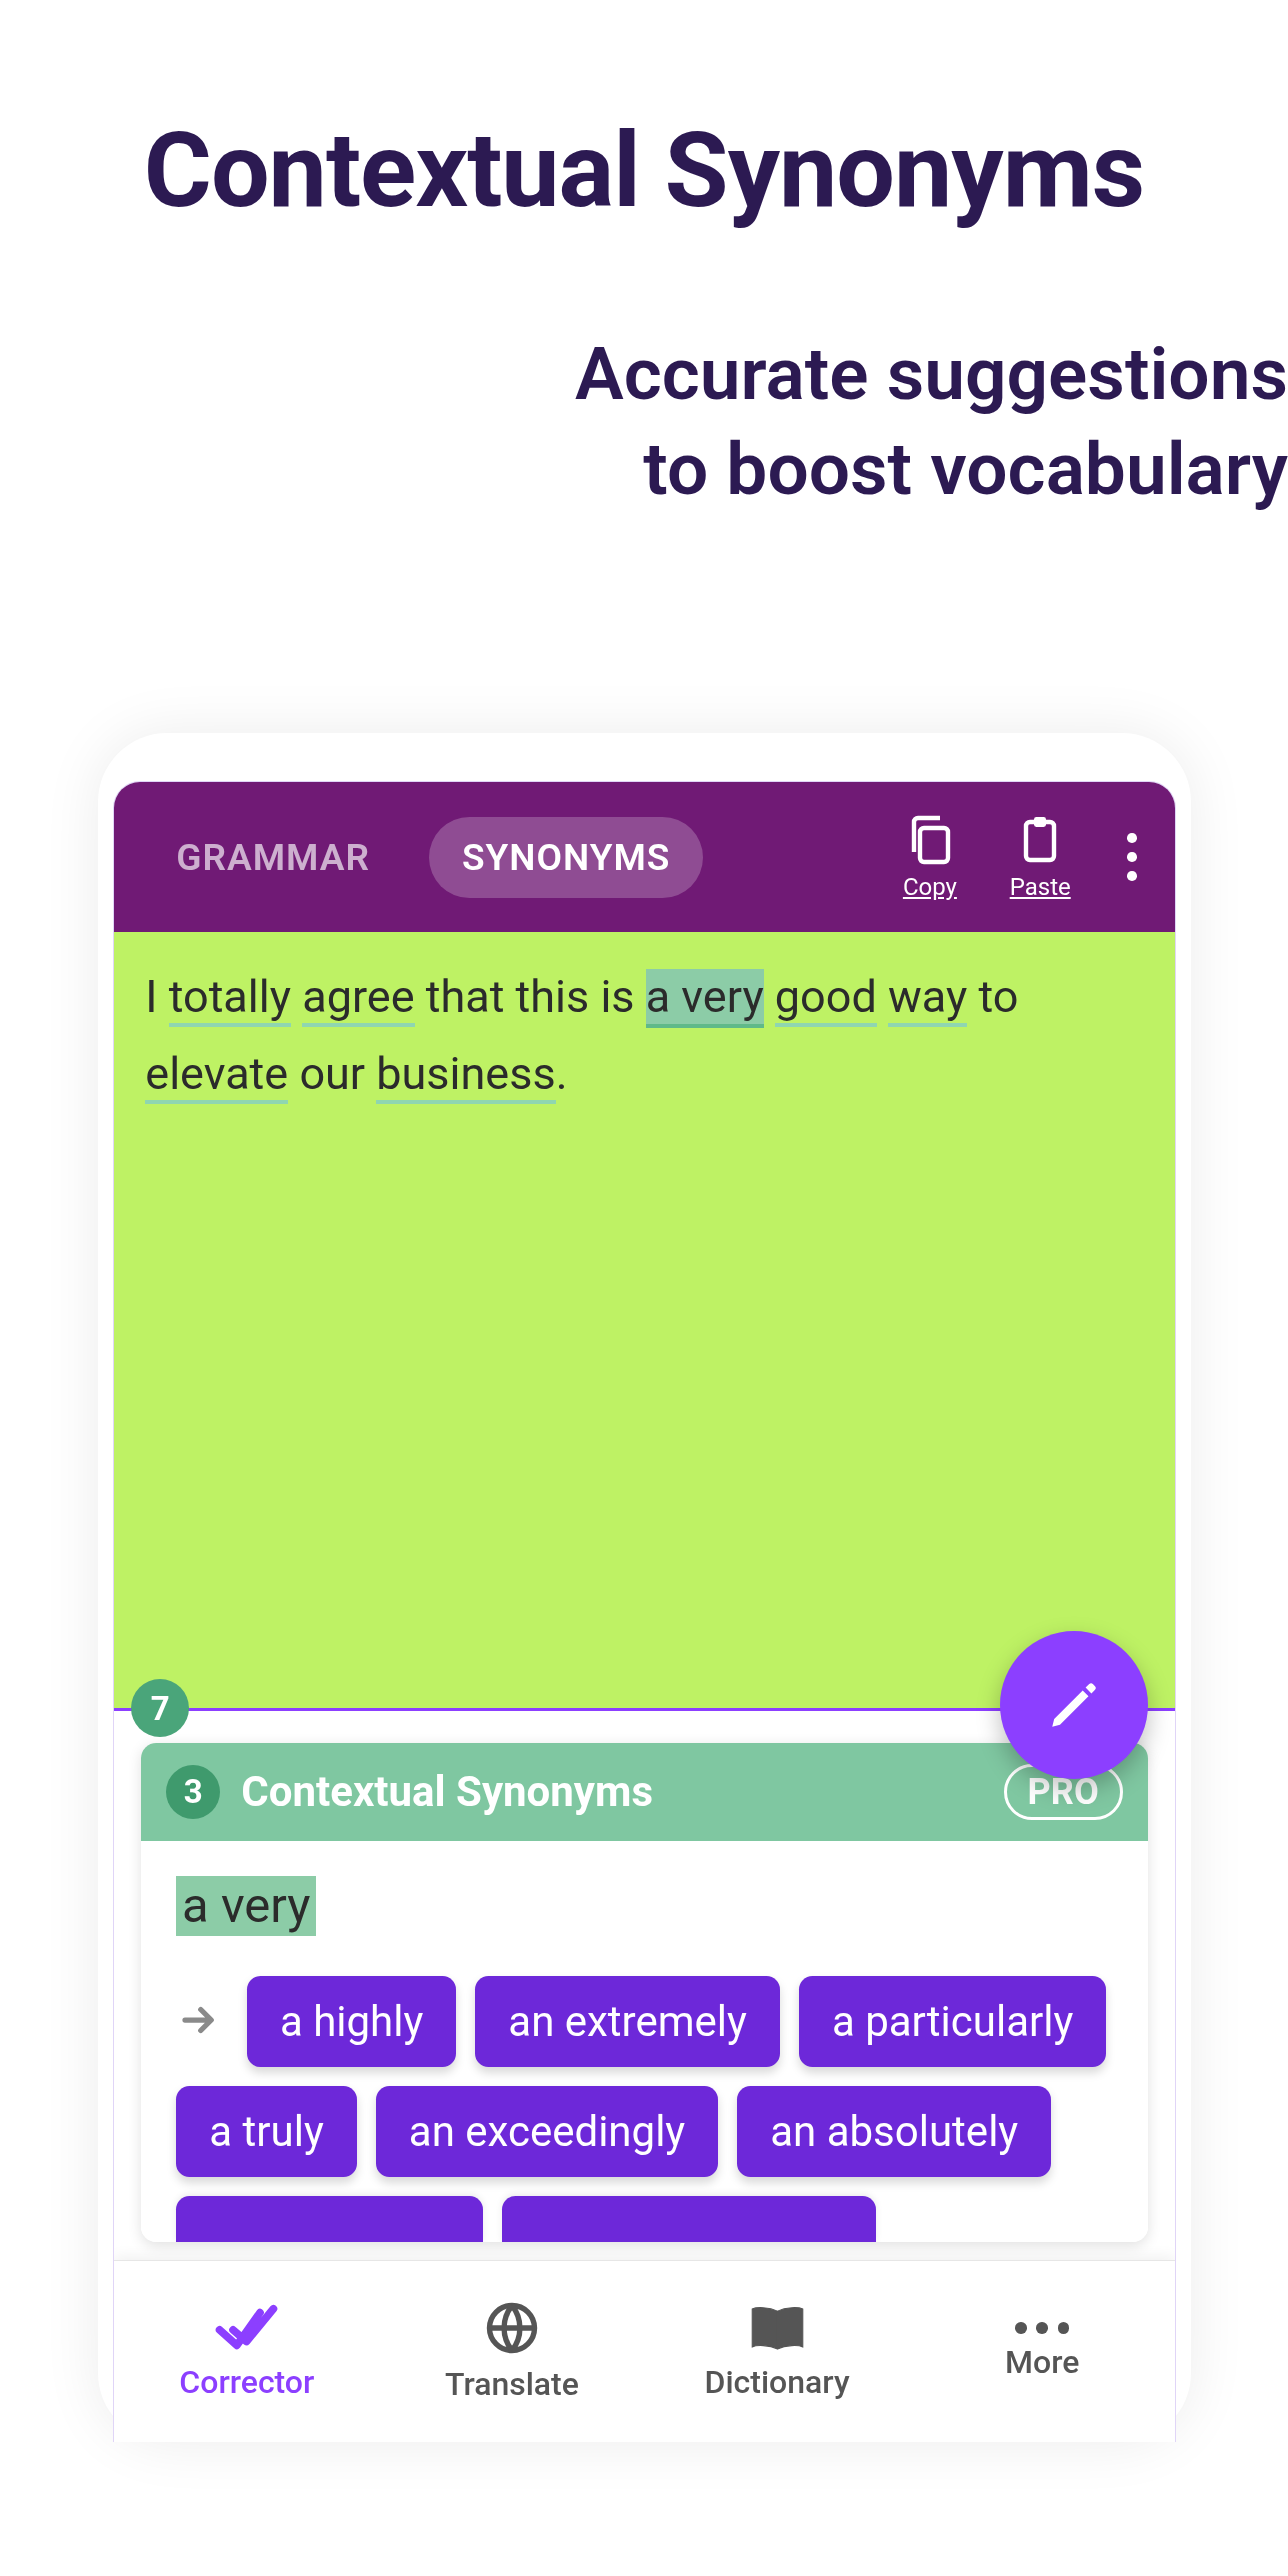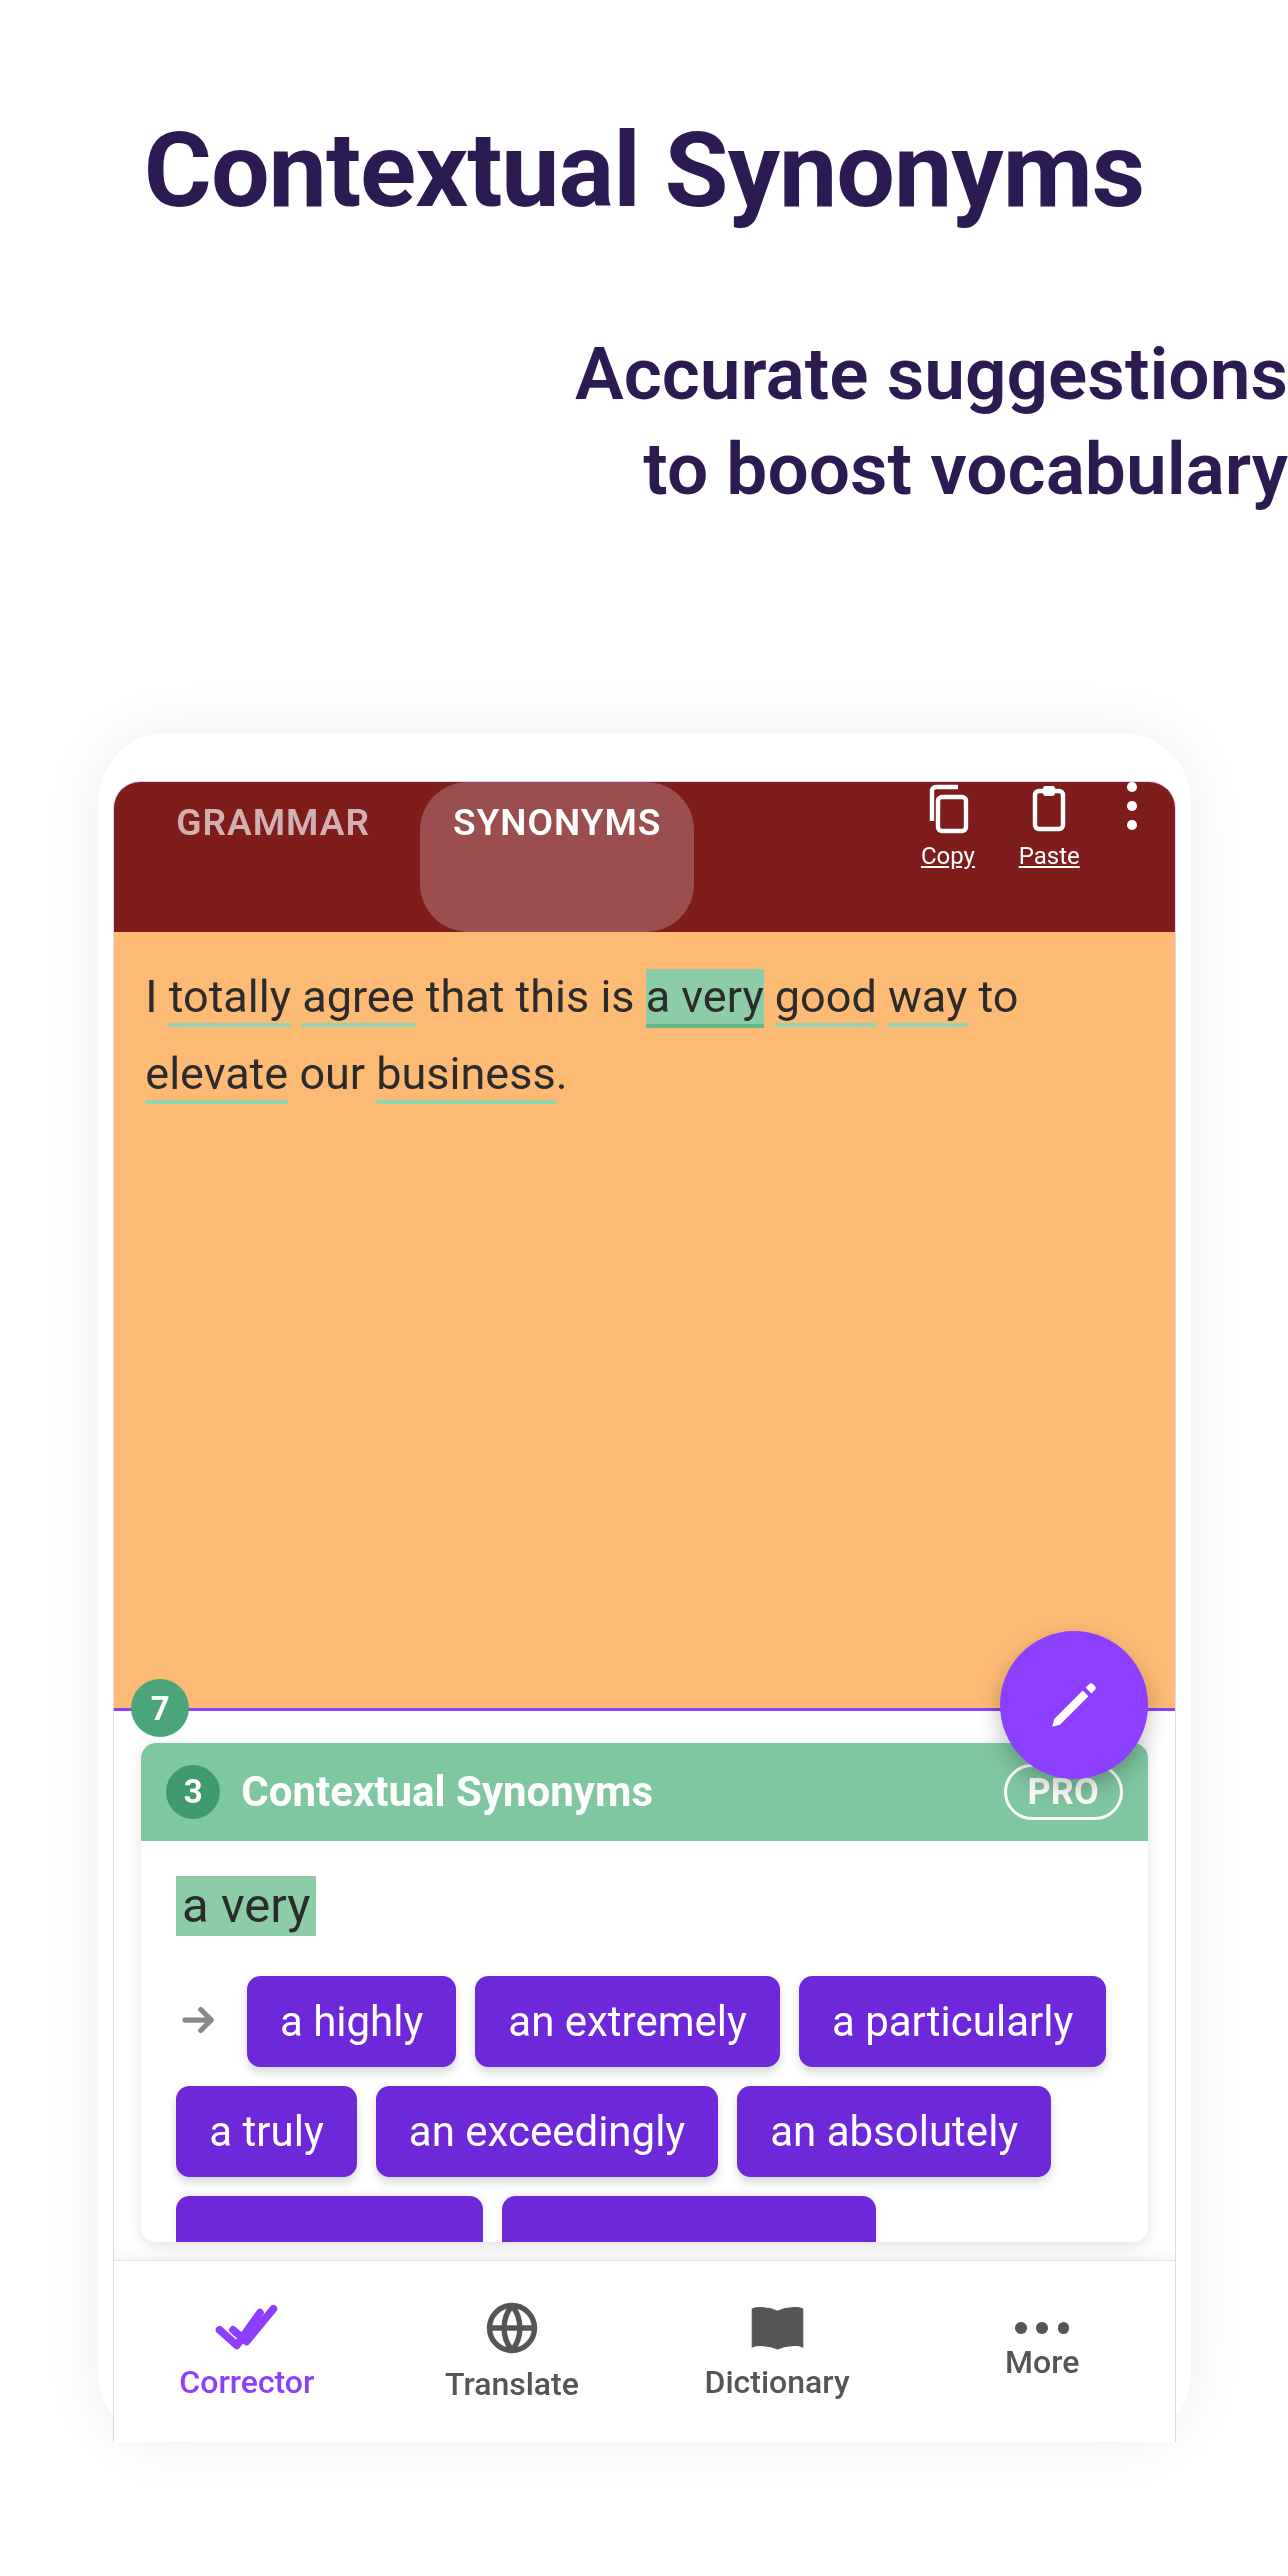--- a/index.html
+++ b/index.html
@@ -38,25 +38,26 @@
     padding: 48px 15.3px 0 15.3px;
   }
   .phone-screen {
     width: 100%;
     border-radius: 27px 27px 0 0;
     overflow: hidden;
     border: 1.9px solid #e0d5f7;
     border-bottom: none;
   }
   .topbar {
-    background: #7f1d1d;
+    background: #701a75;
     height: 150px;
     display: flex;
+    align-items: center;
     padding: 0 21px 0 29px;
-    gap: 17px;
+    gap: 26px;
   }
   .tab {
     color: rgba(255,255,255,0.65);
     font-size: 37px;
     font-weight: 600;
     padding: 19px 33px;
     border-radius: 48px;
     letter-spacing: 1px;
     cursor: pointer;
   }
@@ -81,21 +82,21 @@
     display: flex;
     flex-direction: column;
     gap: 9.6px;
     padding: 0 17px;
     cursor: pointer;
   }
   .overflow-dots span {
     width: 9.6px; height: 9.6px; border-radius: 50%; background: #ffffff;
   }
   .editor {
-    background: #fdba74;
+    background: #bef264;
     min-height: 776px;
     padding: 27px 31px;
     font-size: 45px;
     color: #2b2b2b;
     line-height: 1.7;
     position: relative;
   }
   .ul {
     border-bottom: 4.8px solid #8fd6b0;
     padding-bottom: 0px;

